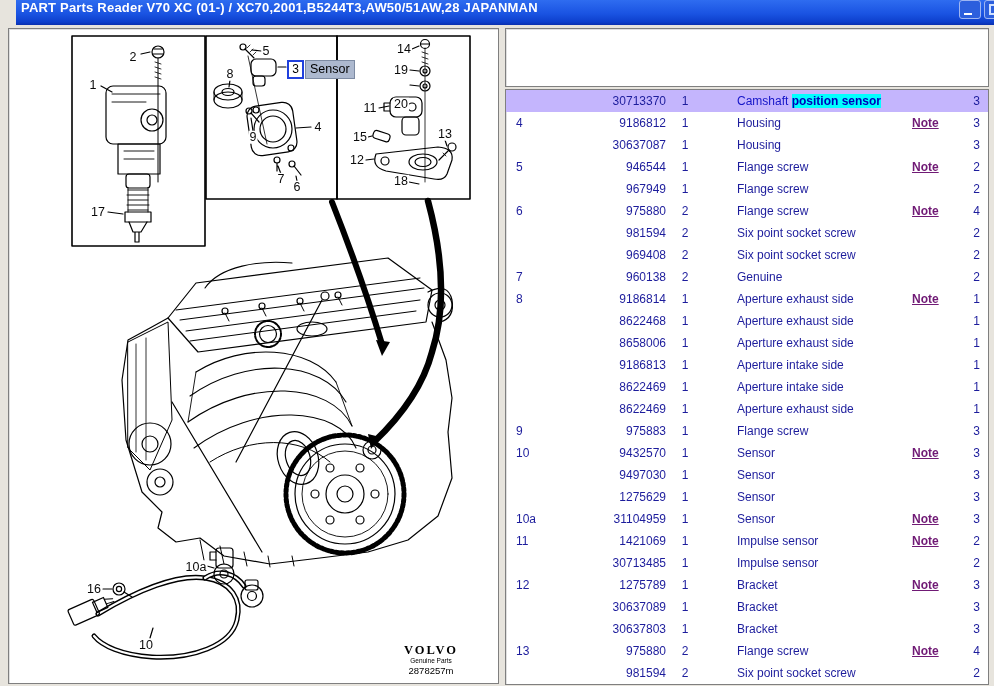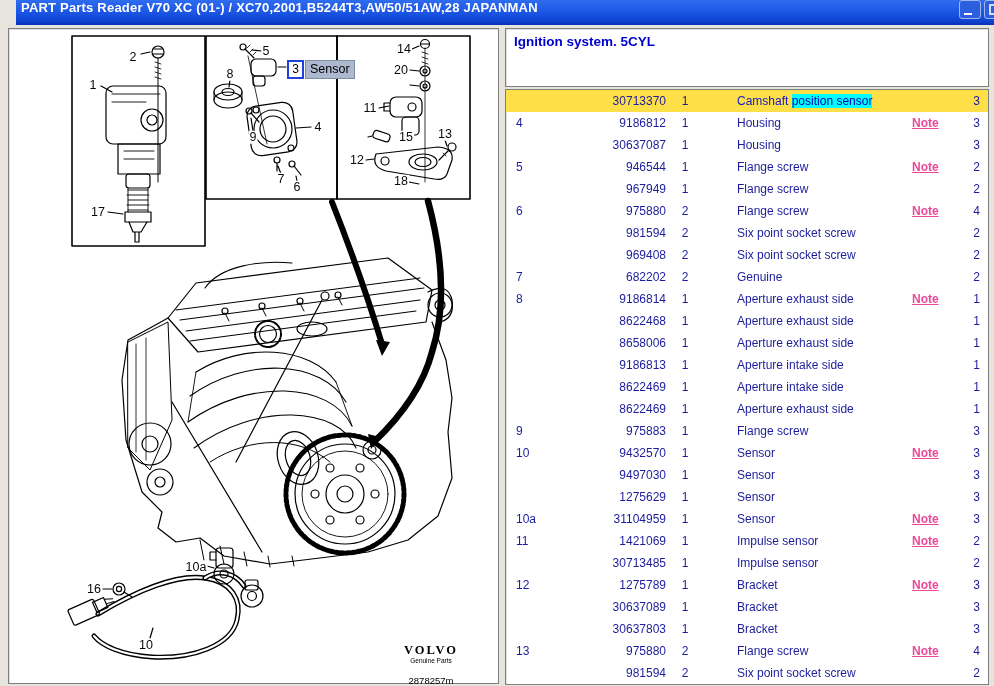--- a/index.html
+++ b/index.html
@@ -38,72 +38,71 @@
   }
   .hdr-row{margin-top:10px;color:#000080;font-weight:bold;font-size:12px;}
   .hdr-row .h{white-space:nowrap;}
   .h.c1{padding-left:10px;}
   .h.c2{text-align:right;}
   .h.c3{text-align:center;}
   .h.c4{text-align:center;}
   .h.c5{padding-left:7px;}
   .h.c67{grid-column:6/8;text-align:right;padding-right:8px;}
   .prow{height:22px;font-size:12px;color:#1c1c9c;white-space:nowrap;}
-  .prow.selected{background:#fde047;}
+  .prow.selected{background:#c4b5fd;}
   .cell{overflow:hidden;}
   .c-fig{padding-left:10px;}
   .c-part{text-align:right;}
   .c-qty{text-align:center;}
   .c-ps{text-align:center;}
   .c-desc{padding-left:7px;}
   .prow.selected .c-desc{color:#1515c8;}
-  .c-desc .hl{background:#00ffff;color:#0000b8;}
+  .c-desc .hl{background:#00ffff;color:#0000b8;font-weight:bold;}
   .c-note{padding-left:14px;}
-  .note-link{color:#ec4899;font-weight:bold;text-decoration:underline;cursor:pointer;}
+  .note-link{color:#701a75;font-weight:bold;text-decoration:underline;cursor:pointer;}
   .c-notes{text-align:right;padding-right:8px;}
   
   .overlay{position:absolute;left:0;top:0;width:994px;height:686px;z-index:5;pointer-events:none;}
   .overlay svg{position:absolute;left:0;top:0;}
   .callout{
     position:absolute;transform:translate(-50%,-50%);font-size:12.5px;color:#0a0a0a;
     pointer-events:auto;line-height:1;background:#fff;padding:0 1px;
   }
   .callout-3{
     position:absolute;left:287px;top:60px;width:13px;height:15px;border:2px solid #2040dd;
     background:#fff;color:#000;font-size:12px;text-align:center;line-height:15px;
     pointer-events:auto;
   }
   .sensor-tag{
     position:absolute;left:305px;top:60px;height:17px;background:#adb9cf;border:1px solid #7d8ba3;
     color:#000;font-size:12.5px;line-height:17px;padding:0 4px;pointer-events:auto;
   }
   .volvo-logo{position:absolute;left:399px;top:643px;width:64px;text-align:center;color:#000;pointer-events:auto;}
   .volvo-brand{font-weight:bold;font-size:12.5px;letter-spacing:2px;font-family:"Liberation Serif",serif;}
   .volvo-sub{font-size:6.5px;margin-top:-1px;}
-  .volvo-code{font-size:9.5px;margin-top:11px;}
+  .volvo-code{font-size:9.5px;margin-top:1px;}
 </style>
 </head>
 <body>
 
 <div class="titlebar">
   <div class="title">PART Parts Reader V70 XC (01-) / XC70,2001,B5244T3,AW50/51AW,28 JAPANMAN</div>
   <div class="win-btns">
     <div class="win-btn">
         <span class="glyph-min"></span>
       </div>
     <div class="win-btn">
         <span class="glyph-max"></span>
       </div>
   </div>
 </div>
 
 <div class="panel left-panel"></div>
 
 <div class="panel rp-top">
-  <div class="rp-heading">Ignition system. 5CYL</div>
 </div>
 
 <div class="panel rp-body">
   <div>
       <div class="prow selected">
     <span class="cell c-fig"></span>
     <span class="cell c-part">30713370</span>
     <span class="cell c-qty">1</span>
     <span class="cell c-ps"></span>
     <span class="cell c-desc">Camshaft <span class="hl">position sensor</span></span>
@@ -168,21 +167,21 @@
     <span class="cell c-fig"></span>
     <span class="cell c-part">969408</span>
     <span class="cell c-qty">2</span>
     <span class="cell c-ps"></span>
     <span class="cell c-desc">Six point socket screw</span>
     <span class="cell c-note"></span>
     <span class="cell c-notes">2</span>
   </div>
       <div class="prow">
     <span class="cell c-fig">7</span>
-    <span class="cell c-part">682202</span>
+    <span class="cell c-part">960138</span>
     <span class="cell c-qty">2</span>
     <span class="cell c-ps"></span>
     <span class="cell c-desc">Genuine</span>
     <span class="cell c-note"></span>
     <span class="cell c-notes">2</span>
   </div>
       <div class="prow">
     <span class="cell c-fig">8</span>
     <span class="cell c-part">9186814</span>
     <span class="cell c-qty">1</span>
@@ -514,22 +513,22 @@
     <span class="callout" style="left: 93px; top: 85px;">1</span>
     <span class="callout" style="left: 98px; top: 212px;">17</span>
     <span class="callout" style="left: 266px; top: 51px;">5</span>
     <span class="callout" style="left: 230px; top: 74px;">8</span>
     <span class="callout" style="left: 253px; top: 137px;">9</span>
     <span class="callout" style="left: 318px; top: 127px;">4</span>
     <span class="callout" style="left: 281px; top: 179px;">7</span>
     <span class="callout" style="left: 297px; top: 187px;">6</span>
     <span class="callout" style="left: 404px; top: 49px;">14</span>
     <span class="callout" style="left: 401px; top: 70px;">19</span>
-    <span class="callout" style="left: 401px; top: 70px; text-align: center;">20</span>
+    <span class="callout" style="left: 401px; top: 104px; text-align: center;">20</span>
     <span class="callout" style="left: 370px; top: 108px;">11</span>
-    <span class="callout" style="left: 360px; top: 137px; margin-left: 46px;">15</span>
+    <span class="callout" style="left: 360px; top: 137px;">15</span>
     <span class="callout" style="left: 445px; top: 134px;">13</span>
     <span class="callout" style="left: 357px; top: 160px;">12</span>
     <span class="callout" style="left: 401px; top: 181px;">18</span>
     <span class="callout" style="left: 196px; top: 567px;">10a</span>
     <span class="callout" style="left: 94px; top: 589px;">16</span>
     <span class="callout" style="left: 146px; top: 645px;">10</span>
   </div>
 
 </body></html>

